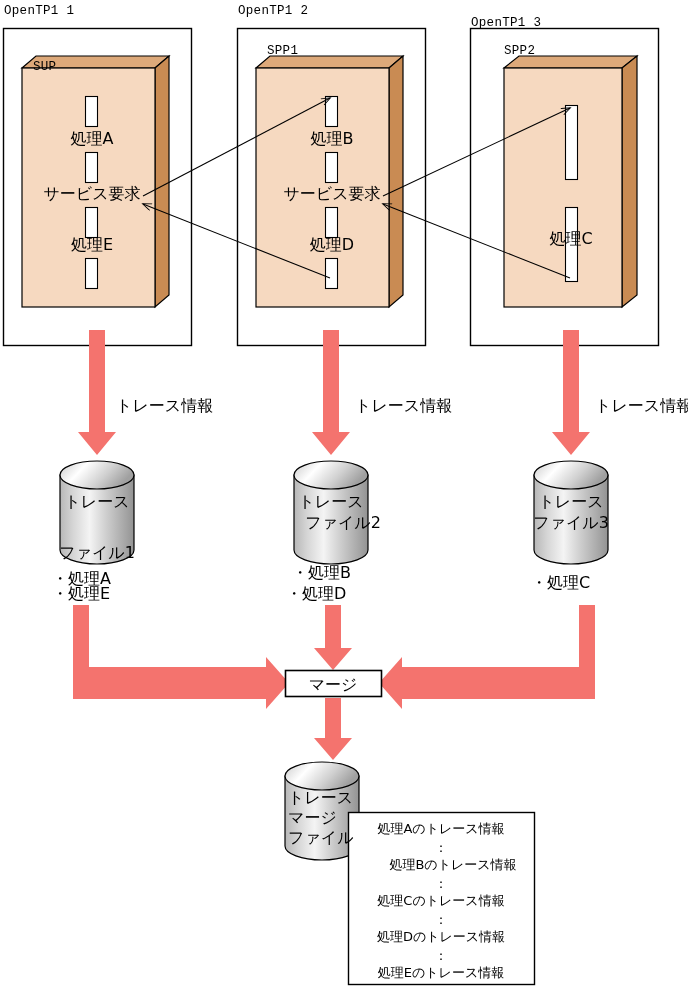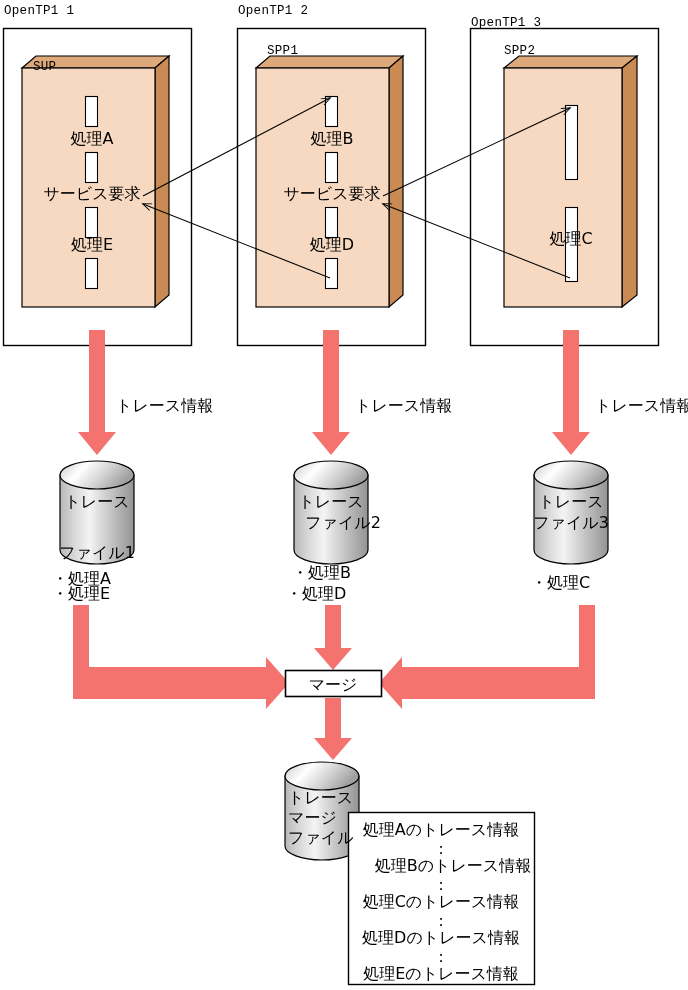--- a/index.html
+++ b/index.html
@@ -36,21 +36,21 @@
     font-family: "Liberation Mono", "DejaVu Sans Mono", monospace;
     font-size: 12.5px;
     letter-spacing: 0.3px;
   }
   .jp {
     font-family: "DejaVu Sans", "Liberation Sans", sans-serif;
     font-size: 16px;
   }
   .jp13 {
     font-family: "DejaVu Sans", "Liberation Sans", sans-serif;
-    font-size: 16px;
+    font-size: 13px;
   }
   .ctr { transform: translateX(-50%); }
 </style>
 </head>
 <body>
 
 <div id="stage">
 
   <svg class="layer" viewBox="0 0 688 990">
     <defs>

